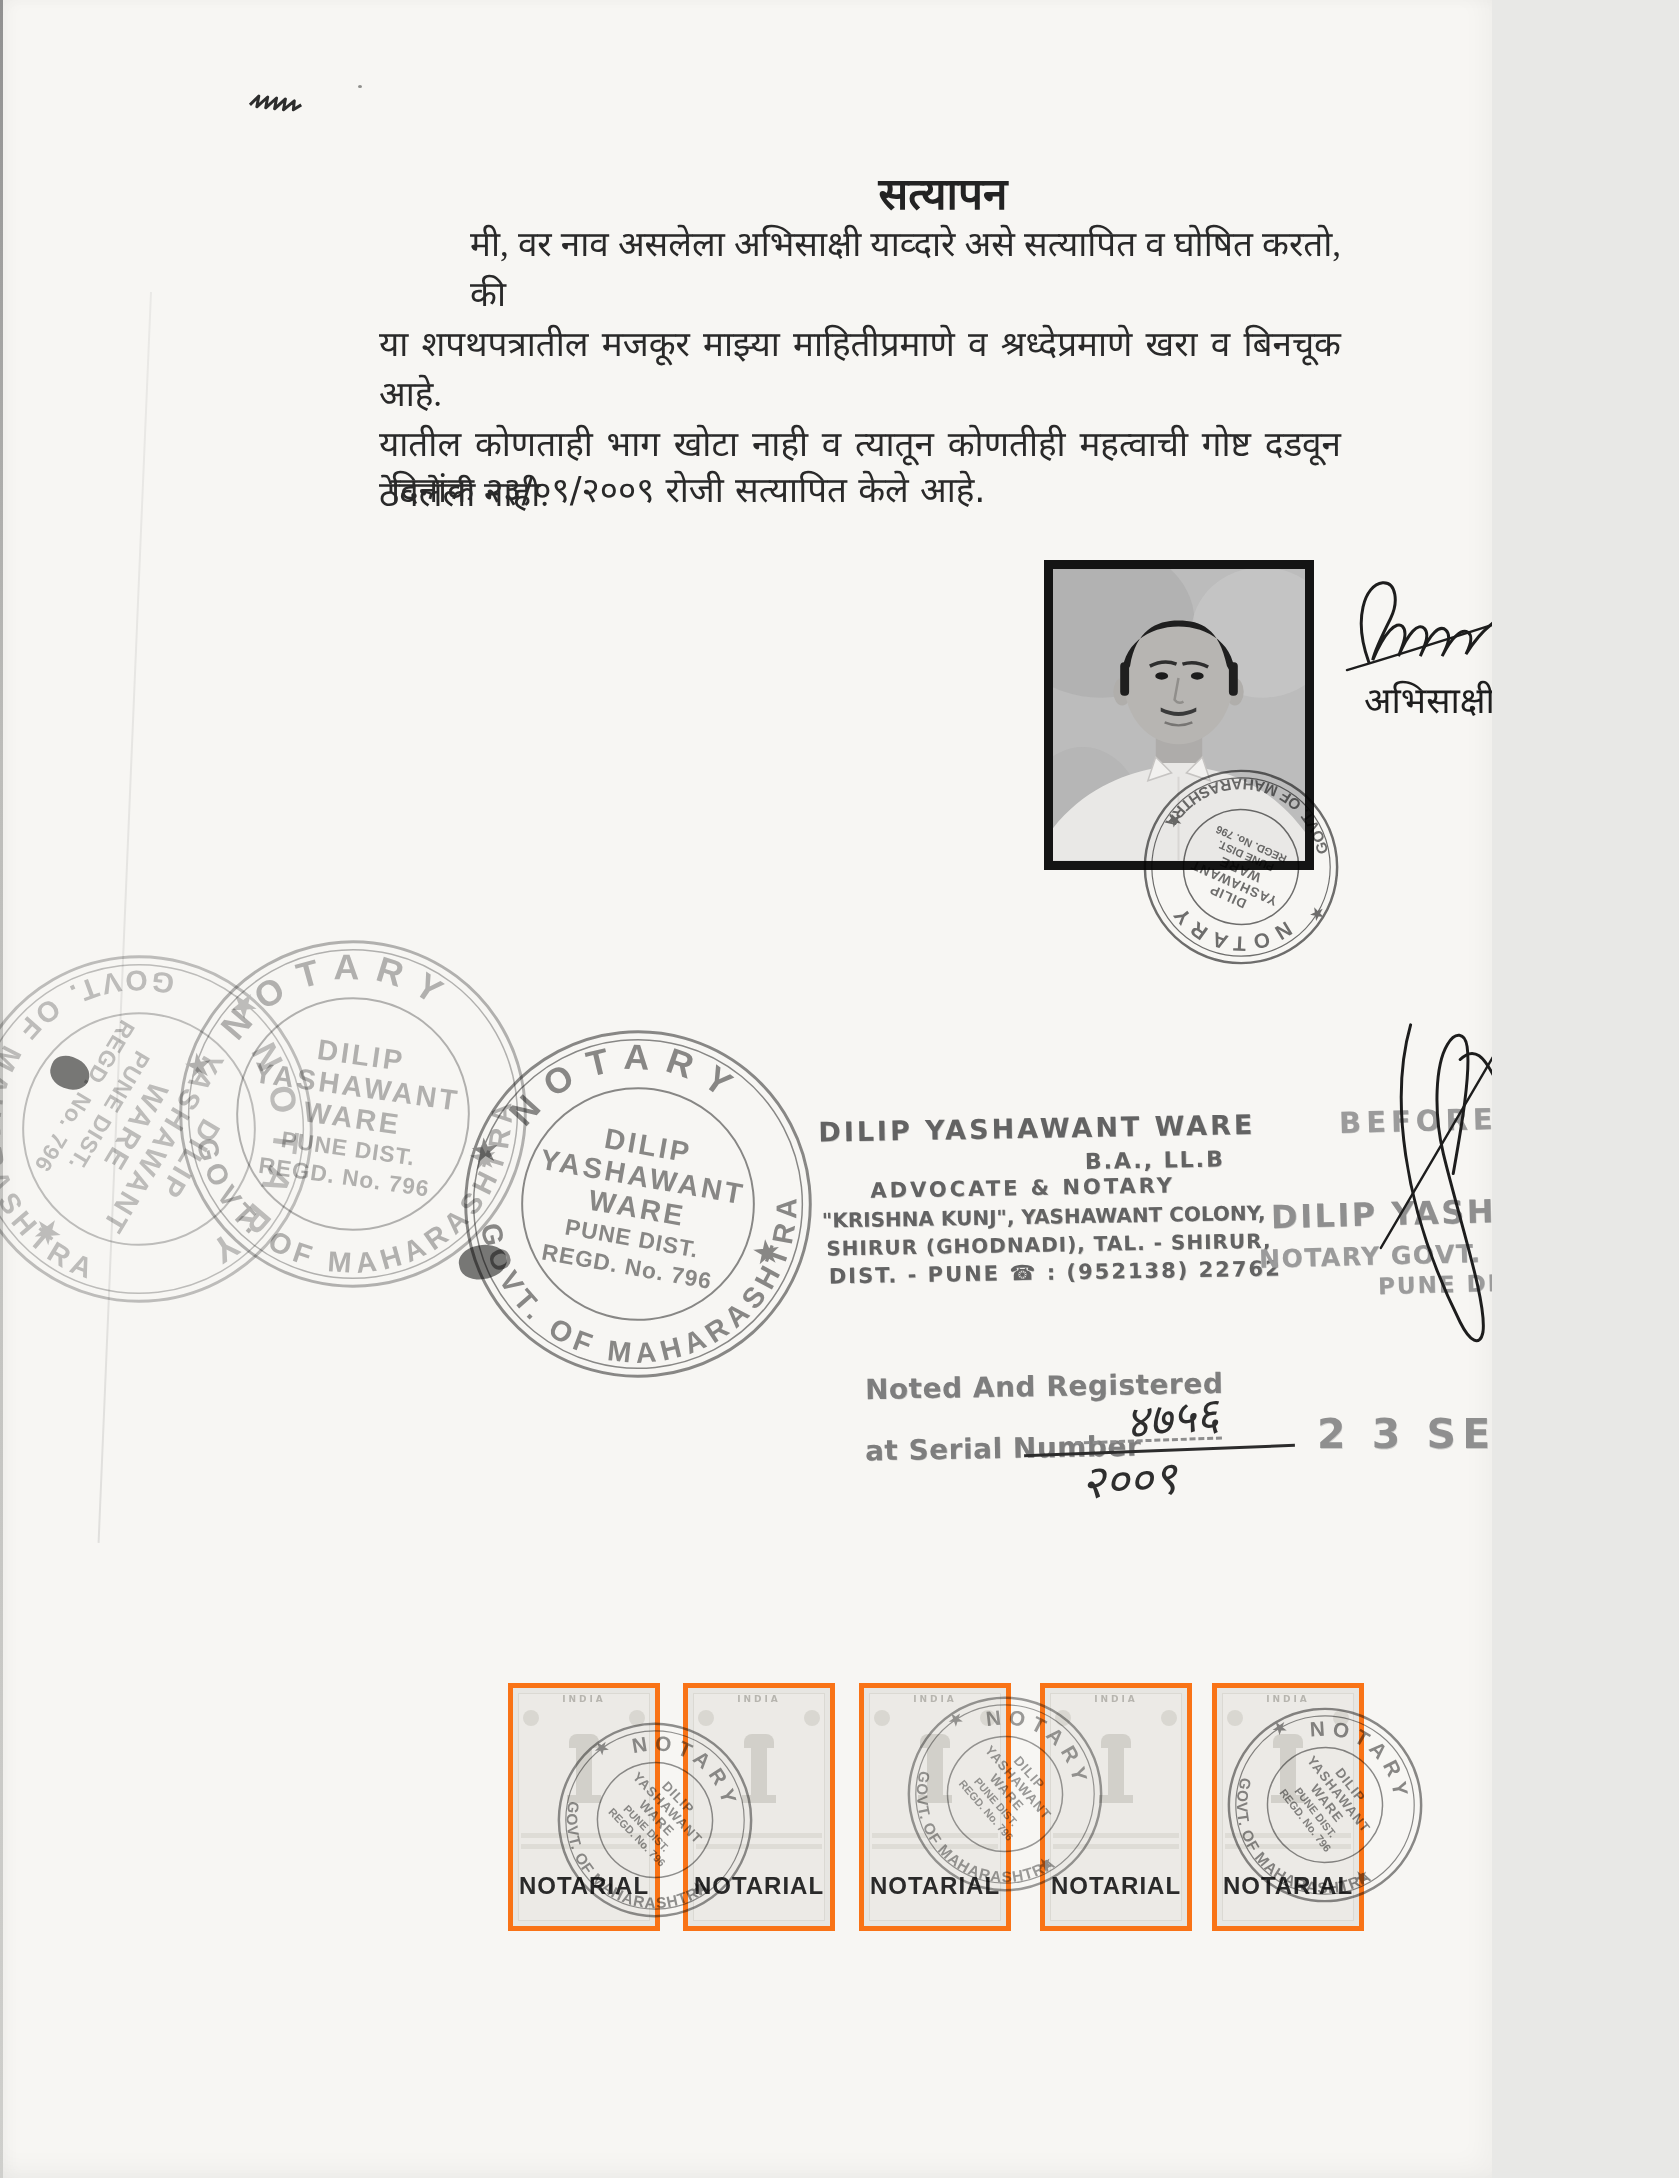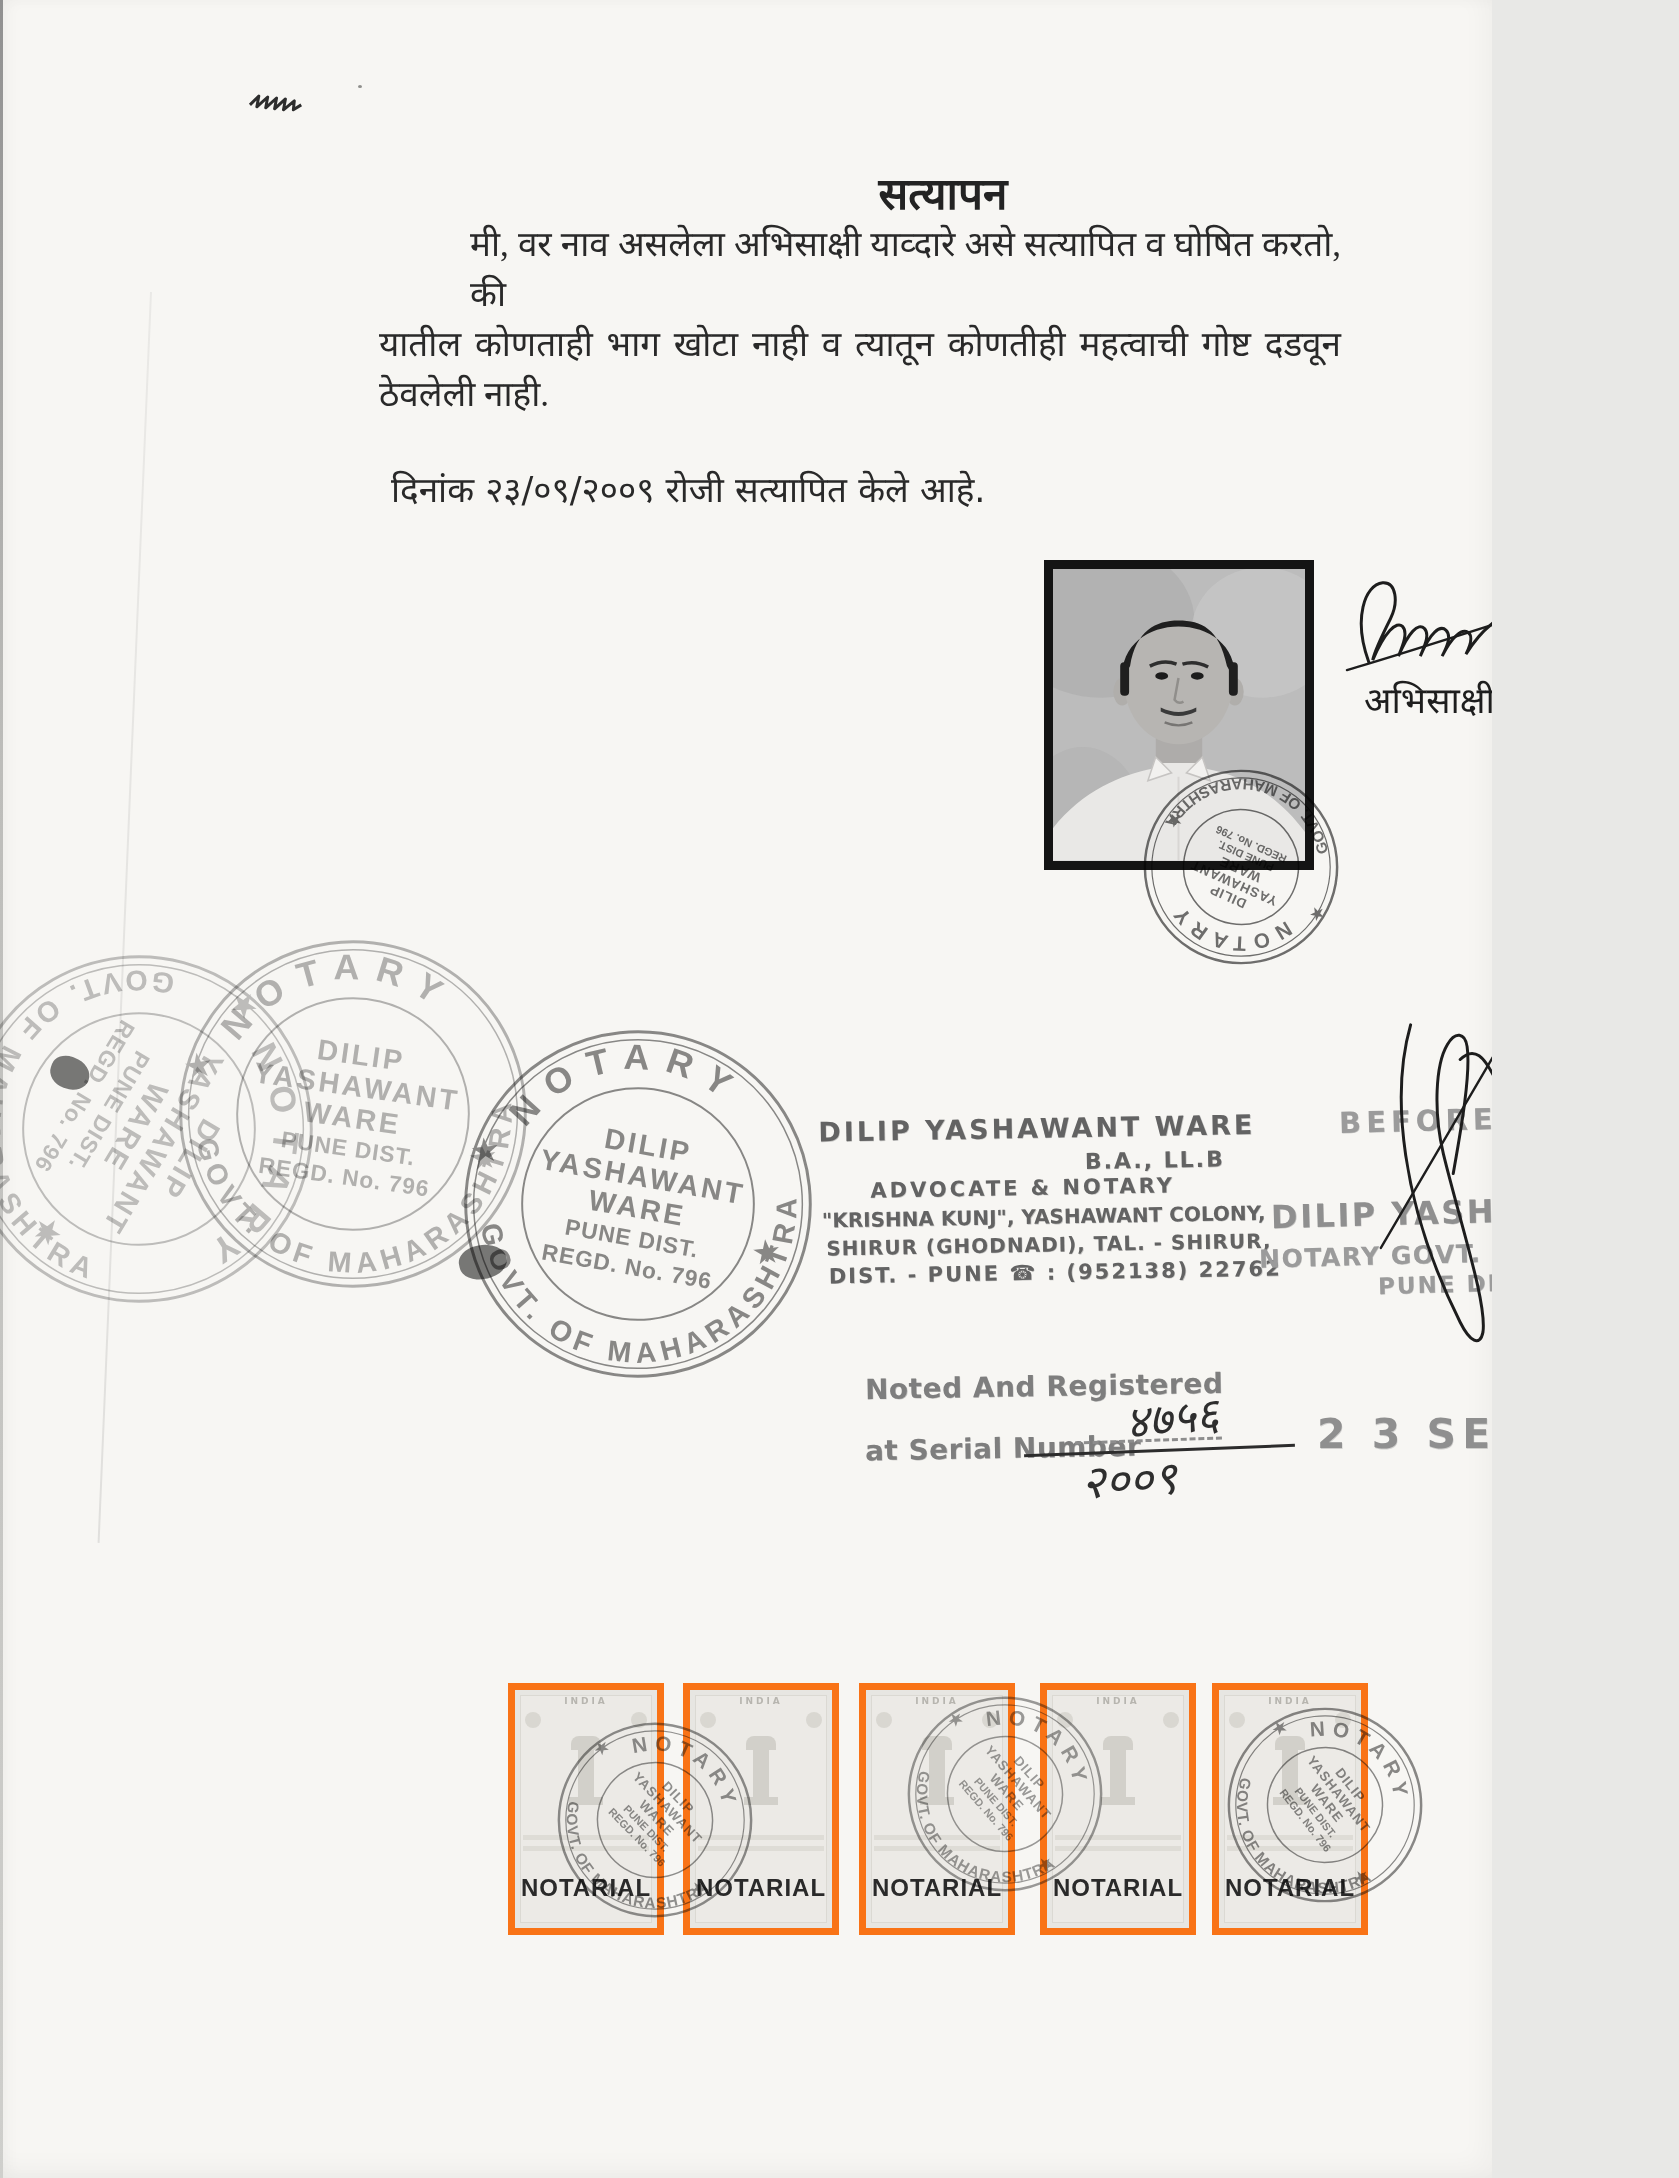--- a/index.html
+++ b/index.html
@@ -70,21 +70,21 @@
   .ring-top-sm{font-size:21px;letter-spacing:6px;}
   .ring-bot-sm{font-size:15.5px;letter-spacing:1px;}
   .star-sm{font-size:16px;}
   .in-sm1{font-size:13.5px;letter-spacing:1px;}
   .in-sm2{font-size:11px;}
   .op80{opacity:.8}.op75{opacity:.75}.op68{opacity:.68}.op50{opacity:.5}.op42{opacity:.42}.op85{opacity:.85}
   .seal-dark circle{stroke:#585858}.seal-dark text{fill:#585858}
   .blob{position:absolute;background:#4f4f4f;opacity:.75;mix-blend-mode:multiply;border-radius:45% 55% 50% 50%;}
 
   
-  .paper{top:1683px;width:142px;height:238px;background:#eceae6;border:7px solid #f97316;
+  .paper{top:1683px;width:142px;height:238px;background:#eceae6;border:5px solid #f97316;
          box-shadow:inset 0 0 0 5px rgba(255,255,255,.35), inset 0 0 0 6px #dbd9d3;}
   .paper .hdr{position:absolute;top:6px;left:0;width:100%;text-align:center;font-size:9px;letter-spacing:3px;color:#b7b5af;font-weight:bold;}
   .paper .ros{position:absolute;top:22px;width:16px;height:16px;border-radius:50%;background:#d9d7d1;}
   .paper .cap{position:absolute;top:46px;left:50%;transform:translateX(-50%);width:30px;height:14px;border-radius:8px 8px 0 0;background:#d2d0ca;}
   .paper .col{position:absolute;top:59px;left:50%;transform:translateX(-50%);width:16px;height:48px;background:#d2d0ca;}
   .paper .base{position:absolute;top:107px;left:50%;transform:translateX(-50%);width:34px;height:8px;background:#d2d0ca;}
   .paper .band{position:absolute;left:8px;right:8px;height:5px;background:#deDCd6;background:#dedcd6;}
   .paper .nlabel{position:absolute;top:184px;left:0;width:100%;text-align:center;font-size:24px;font-weight:bold;letter-spacing:1px;color:#2a2a2a;font-family:"Liberation Sans",sans-serif;}
 </style>
 </head>
@@ -96,20 +96,21 @@
   <div class="abs crease"></div>
   <svg class="abs" style="left:246px;top:75px;" width="71" height="42" viewBox="0 0 72 42">
     <path d="M 4,30 l 9,-9 l -2,11 l 11,-10 l -2,11 l 11,-10 l -2,11 l 11,-10 l -2,11 l 11,-9 l -1,9 l 8,-5" fill="none" stroke="#2d2d2d" stroke-width="3" stroke-linejoin="round"></path>
   </svg>
   <div class="abs speck" style="left:358px;top:85px;width:4px;height:3px;"></div>
   <div class="abs speck" style="left:1552px;top:540px;width:5px;height:4px;background:#555;"></div>
 
   <div class="abs title">सत्यापन</div>
   <div class="abs para">
     <div class="pline jline indent">मी, वर नाव असलेला अभिसाक्षी याव्दारे असे सत्यापित व घोषित करतो, की</div>
+    <div class="pline jline">या शपथपत्रातील मजकूर माझ्या माहितीप्रमाणे व श्रध्देप्रमाणे खरा व बिनचूक आहे.</div>
     <div class="pline jline">यातील कोणताही भाग खोटा नाही व त्यातून कोणतीही महत्वाची गोष्ट दडवून</div>
     <div class="pline">ठेवलेली नाही.</div>
   </div>
   <div class="abs dateline">दिनांक २३/०९/२००९ रोजी सत्यापित केले आहे.</div>
 
   <div class="abs photo-frame">
     <svg width="252" height="292" viewBox="0 0 255 295">
       <rect width="255" height="295" fill="#bcbcbc"></rect>
       <ellipse cx="48" cy="52" rx="95" ry="78" fill="#a9a9a9" opacity=".55"></ellipse>
       <ellipse cx="212" cy="64" rx="72" ry="66" fill="#cacaca" opacity=".6"></ellipse>

